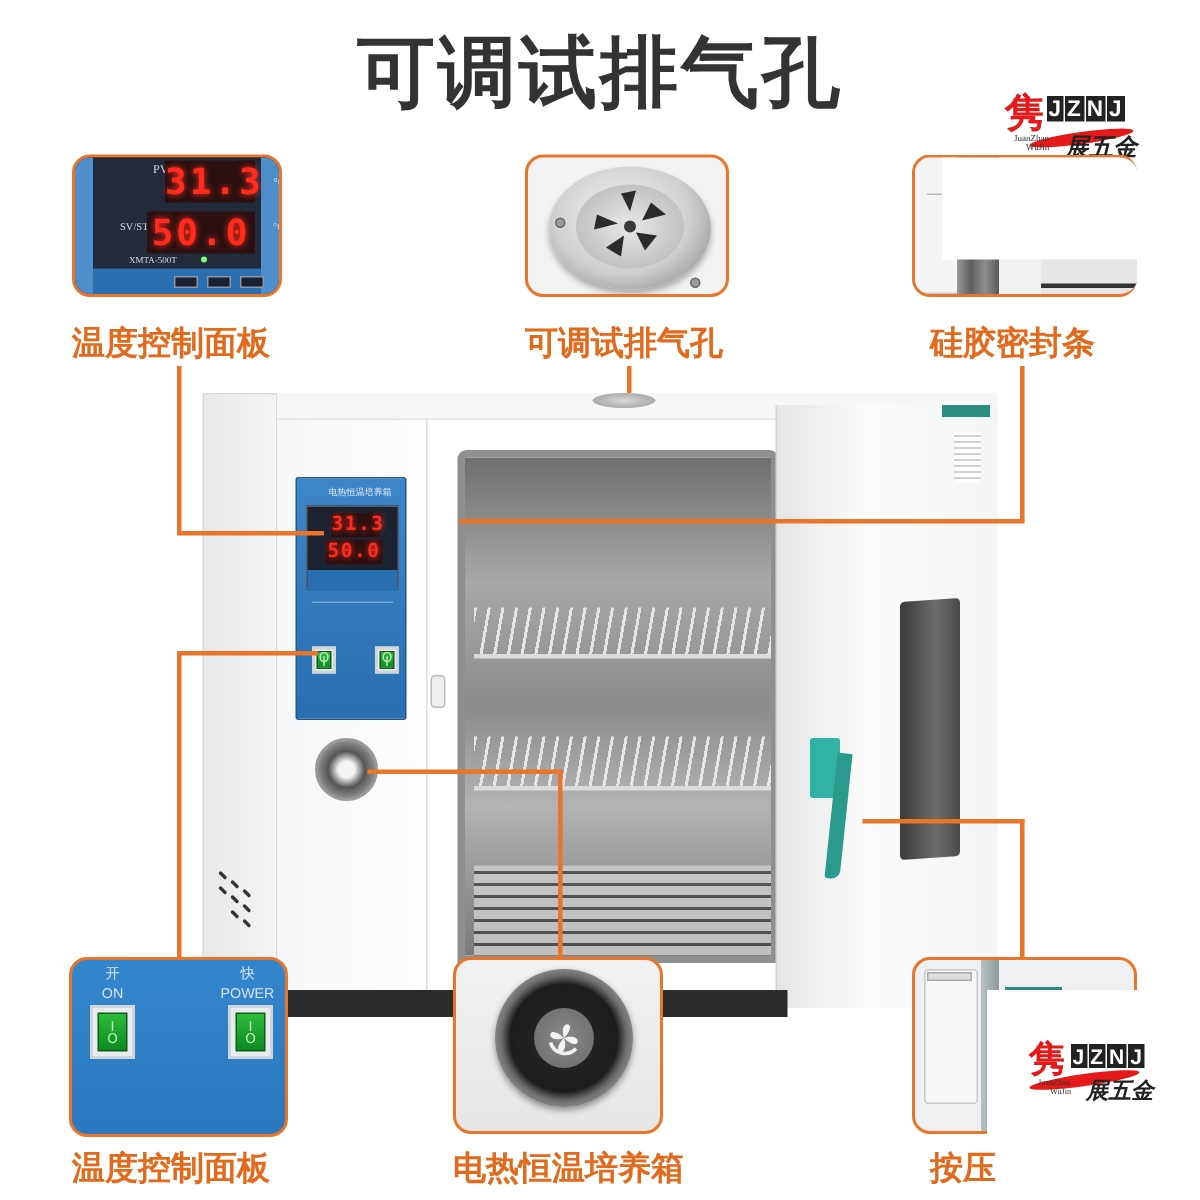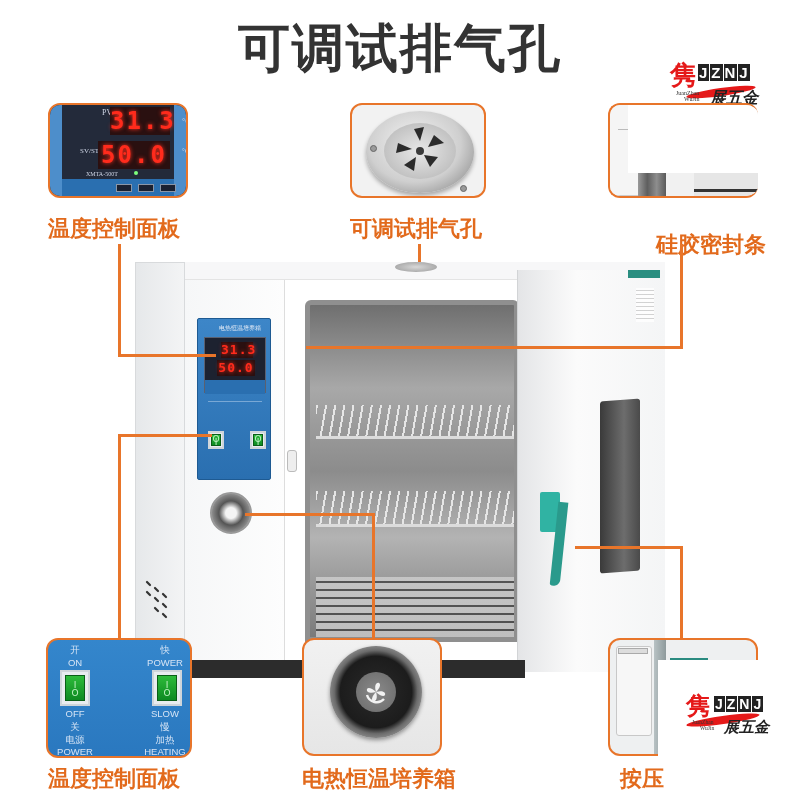--- a/index.html
+++ b/index.html
@@ -103,21 +103,21 @@
 <div class="callout" style="left:608px; top:103px; width:150px; height:95px; background:#eeeeee; border-right:none;">
   <div style="position:absolute;left:0;top:0;width:28px;height:100%;background:#f5f5f5;border-bottom:1px solid #ccc;"></div>
   <div style="position:absolute;left:8px;top:24px;width:18px;height:1px;background:#bbb;"></div>
   <div style="position:absolute;left:28px;top:0;width:28px;height:100%;background:linear-gradient(90deg,#9a9a9a,#5e5e5e,#8e8e8e,#5a5a5a);"></div>
   <div style="position:absolute;left:56px;top:0;width:28px;height:100%;background:#f1f1f1;"></div>
   <div style="position:absolute;left:84px;top:0;width:66px;height:100%;background:#e6e6e6;"></div>
   <div style="position:absolute;left:84px;bottom:4px;width:66px;height:3px;background:#333;"></div>
 
   <div style="position:absolute;left:18px;top:0;width:132px;height:68px;background:#ffffff;"></div>
 </div>
-<div class="label" style="left:620px; top:230px;margin-left:36px;">硅胶密封条</div>
+<div class="label" style="left:620px; top:214px;">硅胶密封条</div>
 
 <div class="machine">
 
   <div style="position:absolute;left:0;top:0;width:50px;height:398px;background:linear-gradient(90deg,#e6e8ea,#f3f4f5);border:1px solid #d8dadc;"></div>
 
   <svg style="position:absolute;left:10px;top:318px;" width="30" height="40">
     <g stroke="#333" stroke-width="2.2" stroke-linecap="round">
       <line x1="2" y1="2" x2="5" y2="5"></line>
         <line x1="10" y1="8" x2="13" y2="11"></line>
         <line x1="18" y1="14" x2="21" y2="17"></line>
@@ -193,40 +193,28 @@
 <div class="line" style="left:680px; top:546px; width:3px; height:94px;"></div>
 
 <div class="callout ctrl" style="left:46px; top:638px; width:146px; height:120px; background:linear-gradient(#3486cc,#2a78bf);">
   <div class="sw-text" style="left:6px; top:4px; width:42px;">
     <div>开</div>
     <div>ON</div>
   </div>
   <div class="switch" style="left:12px; top:30px; width:30px; height:36px;">
       <div class="rocker"></div>
     </div>
-  <div class="sw-text" style="left:0px; top:68px; width:54px;">
-    <div>OFF</div>
-    <div>关</div>
-    <div>电源</div>
-    <div>POWER</div>
-  </div>
 
   <div class="sw-text" style="left:96px; top:4px; width:42px;">
     <div>快</div>
     <div>POWER</div>
   </div>
   <div class="switch" style="left:104px; top:30px; width:30px; height:36px;">
       <div class="rocker"></div>
     </div>
-  <div class="sw-text" style="left:88px; top:68px; width:58px;">
-    <div>SLOW</div>
-    <div>慢</div>
-    <div>加热</div>
-    <div>HEATING</div>
-  </div>
 </div>
 <div class="label" style="left:48px; top:764px;">温度控制面板</div>
 
 <div class="callout" style="left:302px; top:638px; width:140px; height:118px; background:linear-gradient(#f1f1f1,#e6e6e6);">
   <div style="position:absolute;left:26px;top:6px;width:92px;height:92px;border-radius:50%;background:radial-gradient(#2a2a2a 0%, #1c1c1c 55%, #6a6a6a 64%, #8a8a8a 72%, #555 80%);box-shadow:0 2px 4px rgba(0,0,0,0.4);"></div>
   <div style="position:absolute;left:52px;top:32px;width:40px;height:40px;border-radius:50%;background:radial-gradient(#8a8a8a,#6a6a6a);"></div>
   <svg style="position:absolute;left:58px;top:38px;" width="28" height="28" viewBox="0 0 28 28">
     <g fill="#f2f2f2">
       <path d="M14 14 C12 8 14 4 17 5 C19 6 18 10 14 14Z"></path>
       <path d="M14 14 C20 12 24 14 23 17 C22 19 18 18 14 14Z"></path>

